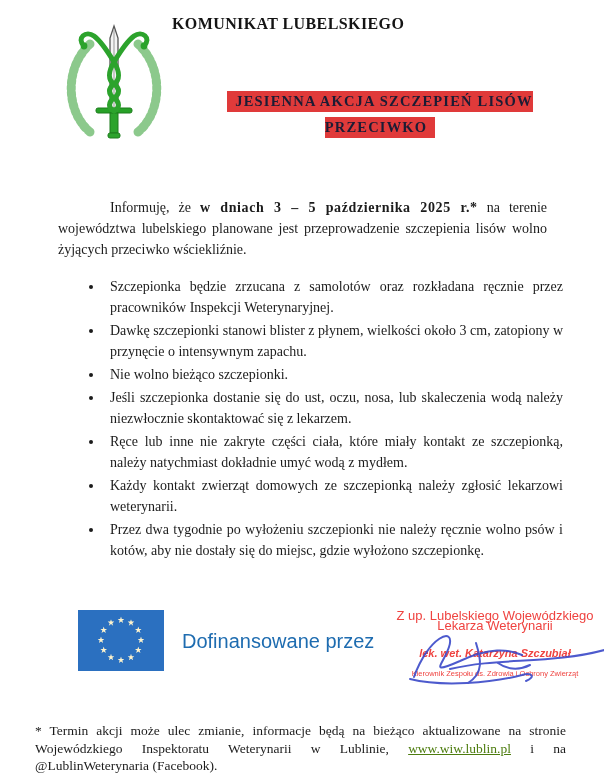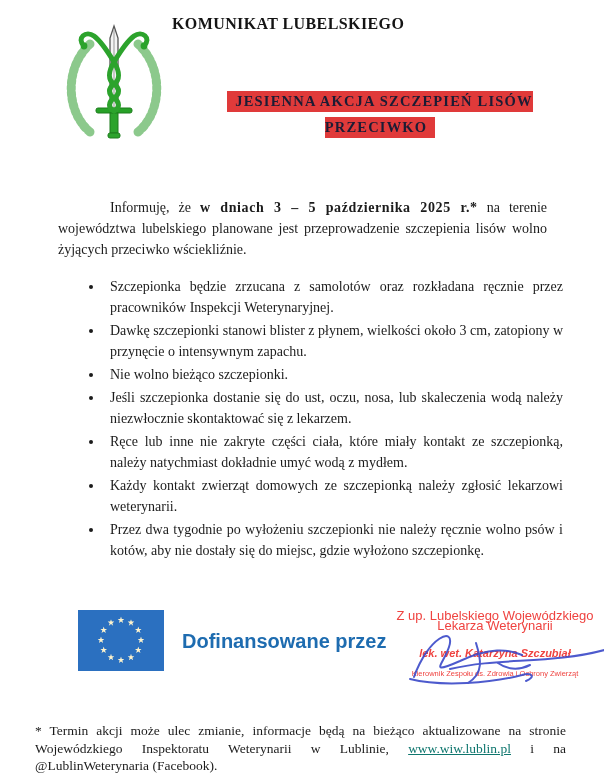--- a/index.html
+++ b/index.html
@@ -25,38 +25,38 @@
   }
   .content p{margin:16px;text-indent:52px;}
   .content ul{margin:2px 0 0 0;padding-left:50px;}
   .content li{margin:0 0 2px 12px;padding-left:6px;}
   .content li::marker{font-size:13px;}
   .b{font-weight:bold;letter-spacing:.6px;}
   
   .funding{position:absolute;left:78px;top:610px;display:flex;align-items:center;}
   .euflag{width:86px;height:61px;display:block;}
   .funding-text{
-    margin-left:18px;font-family:"Liberation Sans", sans-serif;font-weight:bold;
+    margin-left:18px;font-family:"Liberation Sans", sans-serif;font-weight:normal;
     font-size:20px;line-height:26px;color:#1e6cb0;
   }
   
   .stamp{
     position:absolute;left:388px;top:611px;width:214px;text-align:center;
     font-family:"Liberation Sans", sans-serif;color:#ef4340;
   }
   .stamp .s1{font-size:13px;line-height:10px;}
   .stamp .s2{font-size:11px;font-style:italic;font-weight:bold;margin-top:16px;line-height:13px;}
   .stamp .s3{font-size:7.5px;line-height:9px;margin-top:9px;}
   .signature{position:absolute;left:-8px;top:8px;width:230px;height:70px;pointer-events:none;}
   
   .footnote{
     position:absolute;left:35px;top:722px;width:531px;
     font-size:13.5px;line-height:17.5px;text-align:justify;
   }
-  .footnote a{color:#0f766e;}
+  .footnote a{color:#4d7c0f;}
 </style>
 </head>
 <body>
 
 <div class="logo">
   <svg viewBox="0 0 116 126" width="116" height="126">
 
     <path d="M34,112 C10,92 8,48 34,24" fill="none" stroke="#8cc98c" stroke-width="9" stroke-dasharray="3 3" stroke-linecap="round"></path>
     <path d="M82,112 C106,92 108,48 82,24" fill="none" stroke="#8cc98c" stroke-width="9" stroke-dasharray="3 3" stroke-linecap="round"></path>
 

